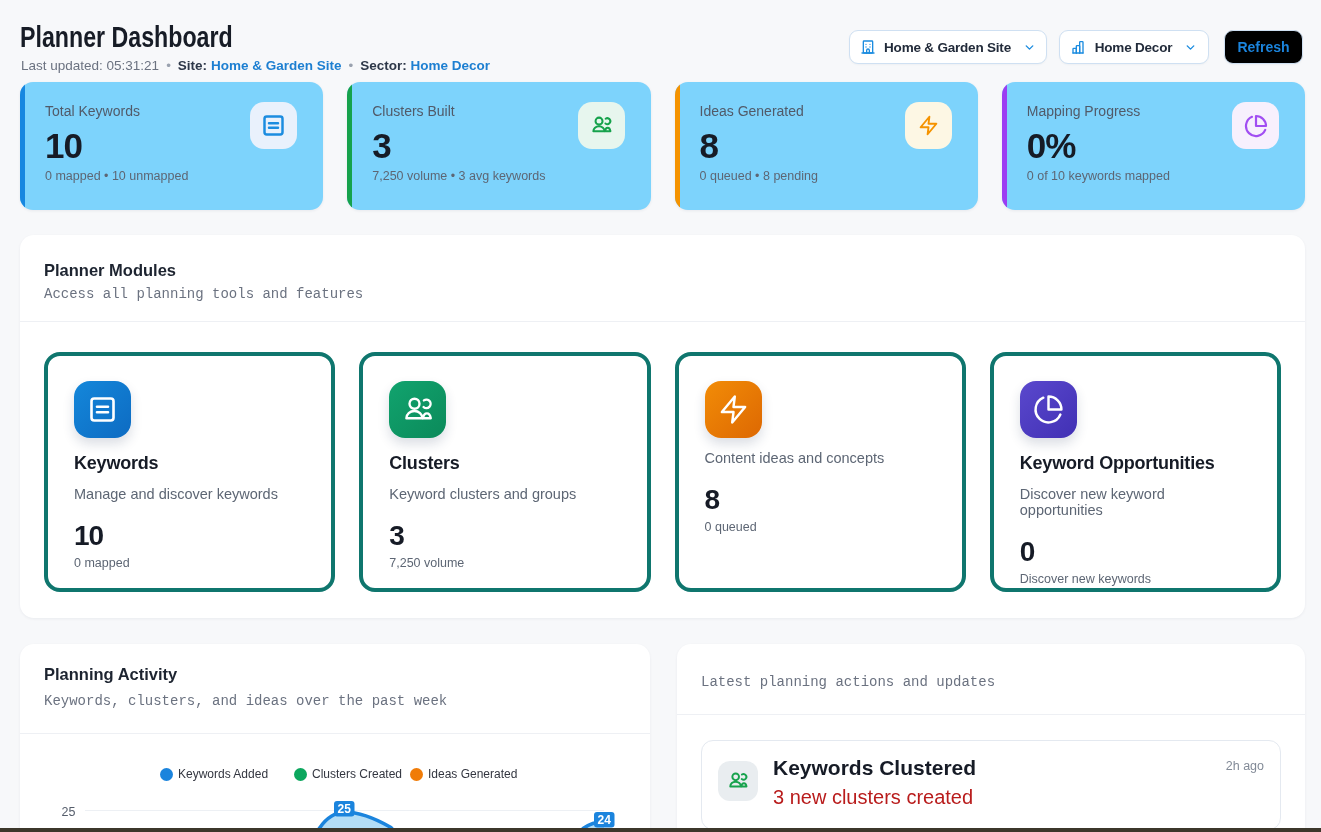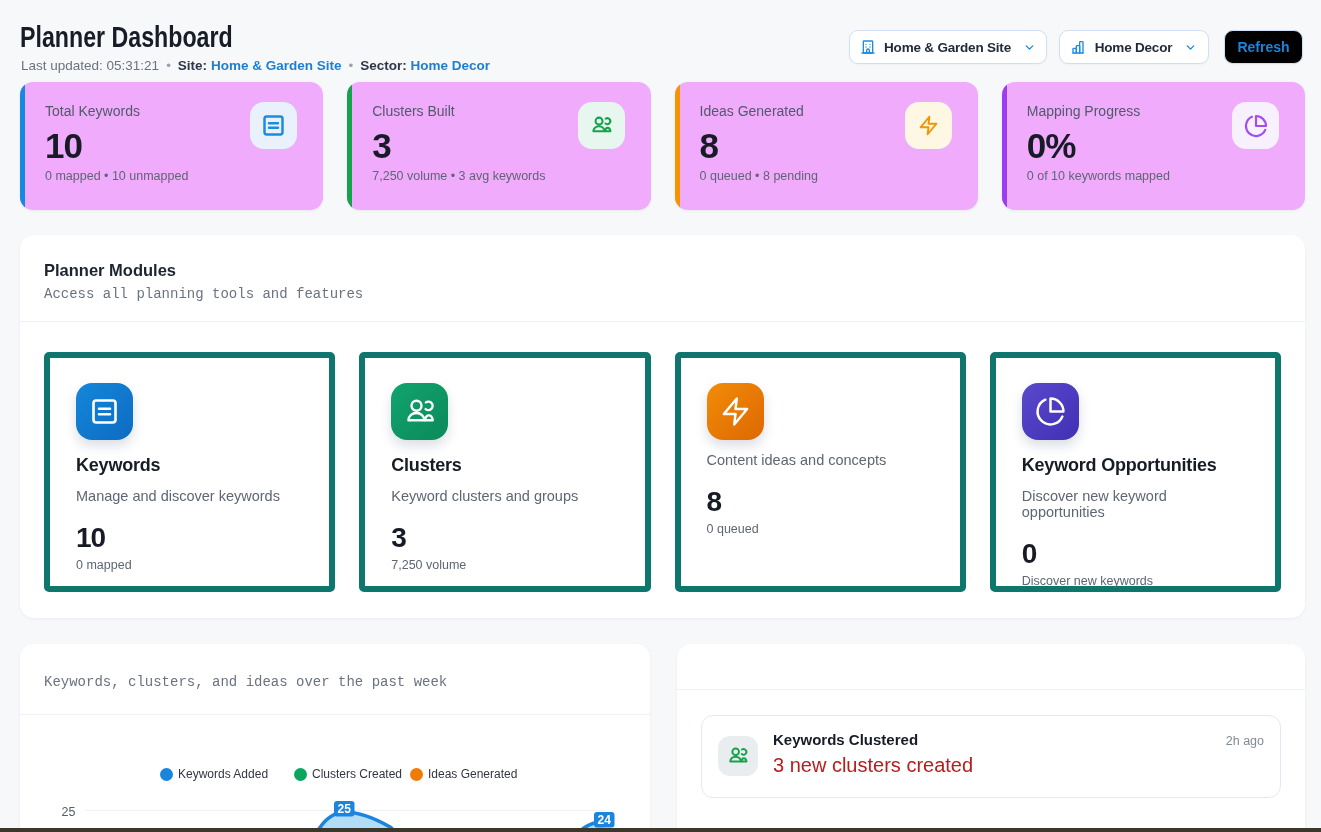--- a/index.html
+++ b/index.html
@@ -14,21 +14,21 @@
 .meta .lbl { color:#2d3748; font-weight:700; }
 .meta a { color:#1d7fd1; text-decoration:none; font-weight:600; }
 
 .hdr-right { position:absolute; top:30px; right:2px; display:flex; gap:12px; }
 .selbtn { height:34px; background:#fff; border:1px solid #cfe0f2; border-radius:9px; display:flex; align-items:center; justify-content:center; gap:8px; font-size:13.5px; font-weight:700; color:#222b3a; letter-spacing:-0.2px; box-shadow:0 1px 2px rgba(20,40,80,.04); }
 .selbtn svg { display:block; }
 .refresh { height:34px; width:79px; background:#000000; border:1px solid #cfe0f2; border-radius:9px; font-size:14px; font-weight:700; color:#1b84dd; display:flex; align-items:center; justify-content:center; margin-left:3px; box-shadow:0 1px 2px rgba(20,40,80,.04); }
 
 
 .stats { position:absolute; top:82px; left:0; width:1285px; display:grid; grid-template-columns:repeat(4,1fr); gap:24px; }
-.stat { position:relative; background:#f0abfc; height:128px; border-radius:13px; box-shadow:0 1px 3px rgba(25,40,70,.07); overflow:hidden; padding:21px 24px 0 25px; }
+.stat { position:relative; background:#7dd3fc; height:128px; border-radius:13px; box-shadow:0 1px 3px rgba(25,40,70,.07); overflow:hidden; padding:21px 24px 0 25px; }
 .stat::before { content:""; position:absolute; left:0; top:0; bottom:0; width:5px; }
 .stat.b::before { background:#1787e0; }
 .stat.g::before { background:#16a24c; }
 .stat.o::before { background:#f59300; }
 .stat.p::before { background:#9c3df2; }
 .stat .t { font-size:14px; color:#515a69; }
 .stat .n { font-size:35px; font-weight:800; color:#161b26; margin-top:7px; letter-spacing:-1px; line-height:40px; }
 .stat .s { font-size:12.5px; color:#5d6674; margin-top:3px; }
 .stat .ic { position:absolute; top:20px; right:26px; width:47px; height:47px; border-radius:14px; display:flex; align-items:center; justify-content:center; }
 .ic.bb { background:#e9f1fc; } .ic.gg { background:#e7f6ee; } .ic.oo { background:#fdf7e4; } .ic.pp { background:#f7f0fd; }
@@ -39,38 +39,38 @@
 .phead { padding:25px 24px 0 24px; }
 #modules .phead { padding-top:26px; }
 #modules .ps { margin-top:6px; }
 #planning .phead, #recent .phead { padding-top:21px; }
 #planning .pdivider, #recent .pdivider { margin-top:24px; }
 .phead .pt { font-size:16.5px; font-weight:700; color:#1d2430; }
 .phead .ps { font-size:14px; color:#6b7280; margin-top:9px;font-family:Liberation Mono, monospace; }
 .pdivider { border-top:1px solid #eef0f4; margin-top:19px; }
 #modules .pdivider { margin-top:19px; }
 .modgrid { display:grid; grid-template-columns:repeat(4,1fr); gap:24px; padding:30px 24px 0 24px; }
-.mod { border:6px solid #0f766e; border-radius:5px; height:240px; padding:25px 26px 0 26px; }
+.mod { border:4px solid #0f766e; border-radius:16px; height:240px; padding:25px 26px 0 26px; }
 .mod .tile { width:57px; height:57px; border-radius:16px; display:flex; align-items:center; justify-content:center; box-shadow:0 6px 12px rgba(30,50,90,.16); }
 .tile.tb { background:linear-gradient(135deg,#1487da,#0d6bc2); }
 .tile.tg { background:linear-gradient(135deg,#11a36e,#0b8a5a); }
 .tile.to { background:linear-gradient(135deg,#f28c07,#dd6802); }
 .tile.tp { background:linear-gradient(135deg,#5a48cd,#4130b4); }
 .mod h3 { margin-top:15px; font-size:18px; font-weight:800; color:#161b26; letter-spacing:-0.2px; }
 .mod .d { margin-top:12px; font-size:14.5px; color:#5d6674; }
 .mod .n { margin-top:18px; font-size:28px; font-weight:800; color:#161b26; letter-spacing:-1px; line-height:32px; }
 .mod .l { margin-top:4px; font-size:12.5px; color:#5d6674; }
 
 #planning { left:0; top:644px; width:630px; height:300px; }
 #recent { left:657px; top:644px; width:628px; height:300px; }
 
 
 .actitem { margin:25px 24px 0 24px; border:1px solid #e4e9f0; border-radius:12px; padding:20px 16px 20px 16px; display:flex; align-items:flex-start; gap:15px; position:relative; }
 .actic { width:40px; height:40px; border-radius:12px; background:#e9edf0; display:flex; align-items:center; justify-content:center; flex:0 0 auto; }
-.actitem .at { font-size:15px; font-weight:700; color:#161b26; }
+.actitem .at { font-size:21px; font-weight:700; color:#161b26; }
 .actitem .as { font-size:20px; color:#b91c1c; margin-top:7px; }
 .actitem .ago { position:absolute; right:16px; top:18px; font-size:12.5px; color:#828a97;margin-left:43px; }
 
 
 .li { position:absolute; top:123px; height:14px; display:flex; align-items:center; gap:5px; font-size:12px; color:#333640; }
 .ldot { width:13px; height:13px; border-radius:50%; }
 
 .botbar { position:absolute; left:0; top:828px; width:1321px; height:4px; background:#3c372b; z-index:50; }
 </style>
 </head>
@@ -207,20 +207,21 @@
         <h3>Keyword Opportunities</h3>
         <div class="d">Discover new keyword opportunities</div>
         <div class="n">0</div>
         <div class="l">Discover new keywords</div>
       </div>
     </div>
   </div>
 
   <div class="panel" id="planning">
     <div class="phead">
+        <div class="pt">Planning Activity</div>
         <div class="ps">Keywords, clusters, and ideas over the past week</div>
       </div>
     <div class="pdivider"></div>
     <div class="li" style="left:140px"><span class="ldot" style="background:#1b84dd"></span>Keywords Added</div>
     <div class="li" style="left:274px"><span class="ldot" style="background:#0ca75e"></span>Clusters Created</div>
     <div class="li" style="left:390px"><span class="ldot" style="background:#f07c08"></span>Ideas Generated</div>
     <svg width="630" height="220" viewBox="0 0 630 220" style="position:absolute; left:0; top:0; display:block;">
       <text x="55.5" y="171.5" text-anchor="end" font-size="12.5" fill="#555d6b">25</text>
       <line x1="65" y1="166.5" x2="584" y2="166.5" stroke="#edf0f4" stroke-width="1"></line>
       <path d="M283 214 C 291 198 296 188 300 183.5 C 306 174 316 168 324.5 168 C 340 168 358 176 371 183.5 C 377 189 381 200 385 214 Z" fill="#b3ddf6"></path>
@@ -231,20 +232,21 @@
         <rect x="314" y="157" width="20.5" height="15.5" rx="3" fill="#1b84dd"></rect>
         <text x="324.2" y="169.2" text-anchor="middle">25</text>
         <rect x="574" y="168" width="20.5" height="15.5" rx="3" fill="#1b84dd"></rect>
         <text x="584.2" y="180.2" text-anchor="middle">24</text>
       </g>
     </svg>
   </div>
 
   <div class="panel" id="recent">
     <div class="phead">
+        <div class="ps">Latest planning actions and updates</div>
       </div>
     <div class="pdivider"></div>
     <div class="actitem">
       <div class="actic">
           <svg width="20" height="20" viewBox="0 0 24 24" fill="none" stroke="#16a24c" stroke-width="2.3" style="overflow:visible" stroke-linecap="round" stroke-linejoin="round">
             <circle cx="9.2" cy="7" r="4"></circle>
             <path d="M2.7 18.6a6.4 5.8 0 0 1 12.8 0z"></path>
             <path d="M16.7 4.3a3.4 3.4 0 1 1-.2 5.4"></path>
             <path d="M16 18.6a3.2 5.2 0 0 1 6.2 0z"></path>
           </svg>

